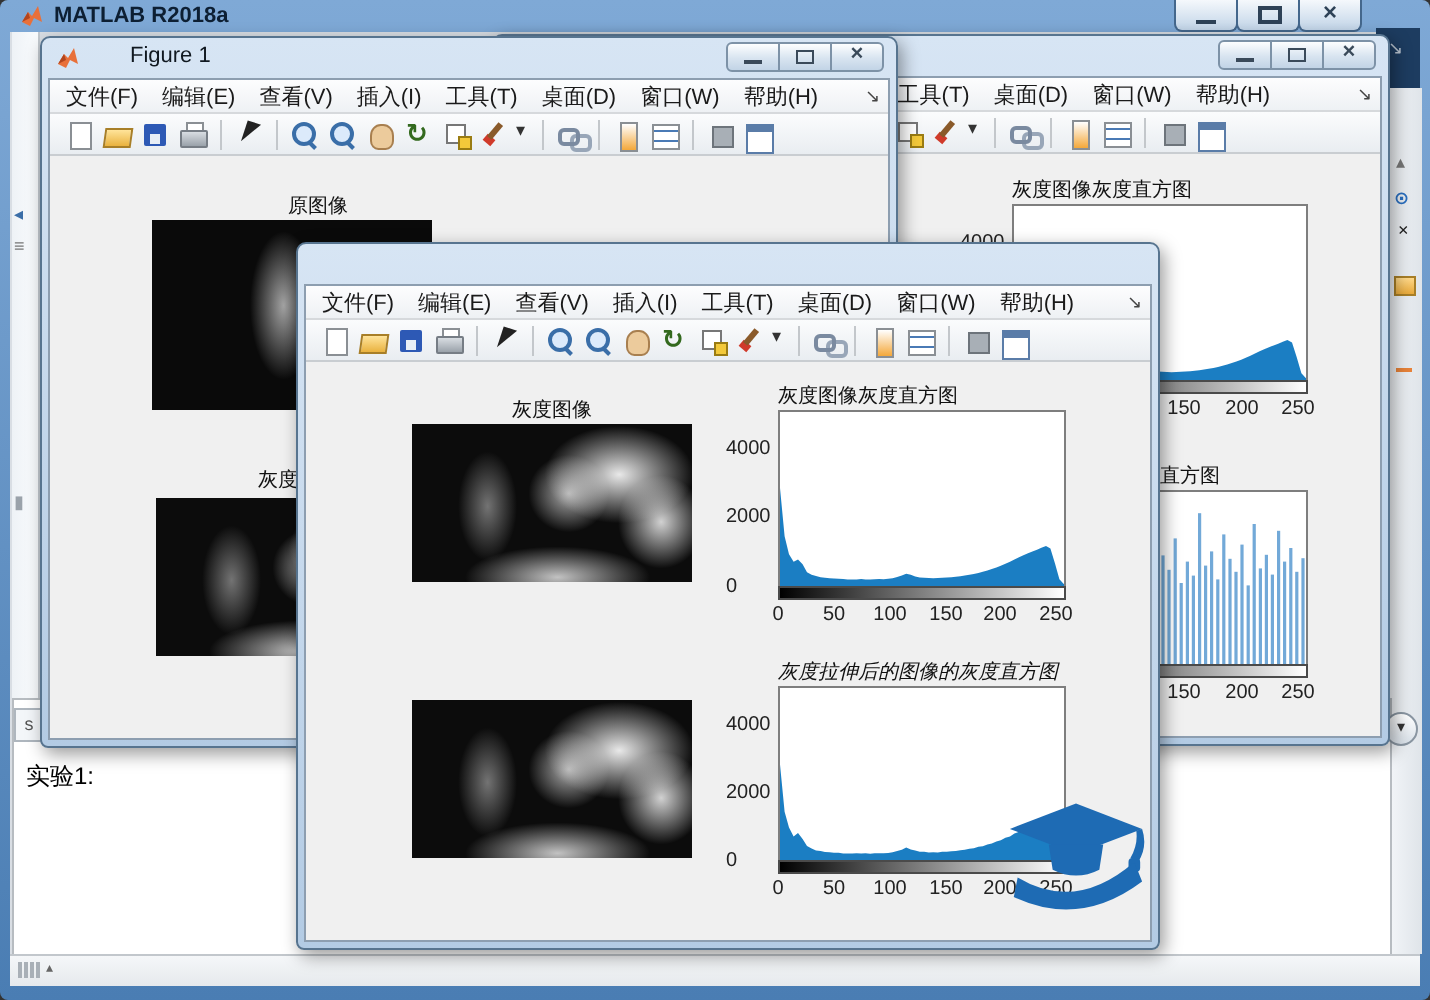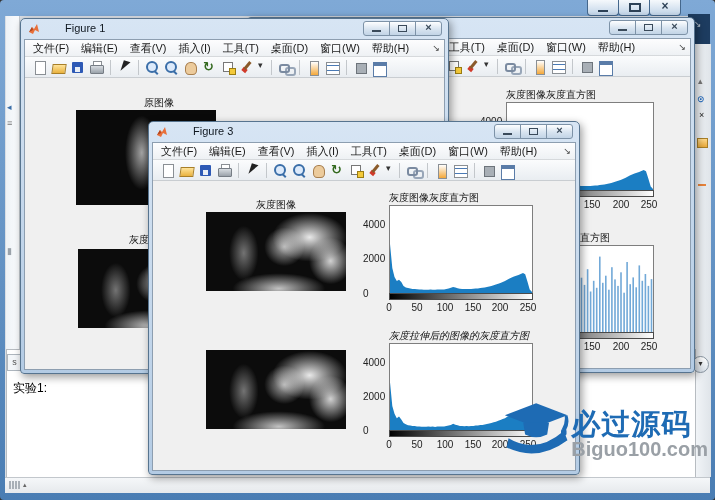--- a/index.html
+++ b/index.html
@@ -106,20 +106,27 @@
   .wm-brand{font-size:29px;font-weight:bold;color:#1e6bb4;letter-spacing:1px;line-height:30px;margin-top:14px;}
   .wm-domain{font-size:20px;font-weight:bold;color:#9aa0a6;line-height:20px;}
   
   .z-fig2{z-index:10;} .z-fig1{z-index:20;} .z-fig3{z-index:30;}
 </style>
 </head>
 <body>
 
 <div class="screen">
 
+  <div class="main-titlebar">
+    <svg class="wicon" style="left:10px;top:2px;" width="12" height="12" viewBox="0 0 12 12">
+        <polygon points="1,9 4,4 6,6 9,1 11,9 7,7 5,11" fill="#e8703a"></polygon>
+        <polygon points="1,9 4,4 5,7" fill="#b2451e"></polygon>
+      </svg>
+    <span class="main-title">MATLAB R2018a</span>
+  </div>
   <div class="cap-btns">
     <span class="cap-btn min"></span>
     <span class="cap-btn max"></span>
     <span class="cap-btn close"></span>
   </div>
   <div class="main-client"></div>
   <div class="navy-block">
     <span class="pin-ic">↘</span>
   </div>
   <div class="left-rail">
@@ -331,32 +338,20 @@
       <div class="canvas">
         <div class="plot-img-title" style="left:64px;top:18px;width:140px;">原图像</div>
         <div class="photo-dark" style="left:51px;top:32px;width:140px;height:95px;"></div>
         <div class="plot-img-title" style="left:54px;top:155px;width:140px;">灰度图像</div>
         <div class="photo" style="left:53px;top:171px;width:140px;height:79px;"></div>
       </div>
     </div>
   </div>
 
   <div class="win z-fig3" style="left:148px;top:121px;width:430px;height:352px;">
-    <div class="tbar">
-      <svg class="wicon" width="12" height="12" viewBox="0 0 12 12">
-          <polygon points="1,9 4,4 6,6 9,1 11,9 7,7 5,11" fill="#e8703a"></polygon>
-          <polygon points="1,9 4,4 5,7" fill="#b2451e"></polygon>
-        </svg>
-      <span class="wtitle">Figure 3</span>
-      <span class="wbtns">
-        <span class="wb min"></span>
-        <span class="wb max"></span>
-        <span class="wb close"></span>
-      </span>
-    </div>
     <div class="win-body">
       <div class="menubar">
         <span class="mi">文件(F)</span>
         <span class="mi">编辑(E)</span>
         <span class="mi">查看(V)</span>
         <span class="mi">插入(I)</span>
         <span class="mi">工具(T)</span>
         <span class="mi">桌面(D)</span>
         <span class="mi">窗口(W)</span>
         <span class="mi">帮助(H)</span>
@@ -427,19 +422,15 @@
   </div>
 
   <div class="watermark">
     <svg width="70" height="70" viewBox="0 0 72 70">
       <polygon points="36,6 70,19 36,32 2,19" fill="#1e6bb4"></polygon>
       <path d="M22,27 L50,27 L48,40 Q36,46 24,40 Z" fill="#1e6bb4"></path>
       <path d="M70,19 Q73,28 68,36 L64,34 Q68,27 67,20 Z" fill="#1e6bb4"></path>
       <rect x="63" y="34" width="6" height="7" rx="2" fill="#1e6bb4"></rect>
       <path d="M6,44 Q36,62 66,36 L70,46 Q38,70 4,54 Z" fill="#1e6bb4"></path>
     </svg>
-    <div class="wm-text">
-      <div class="wm-brand">必过源码</div>
-      <div class="wm-domain">Biguo100.com</div>
-    </div>
   </div>
 
 </div>
 
 </body></html>

